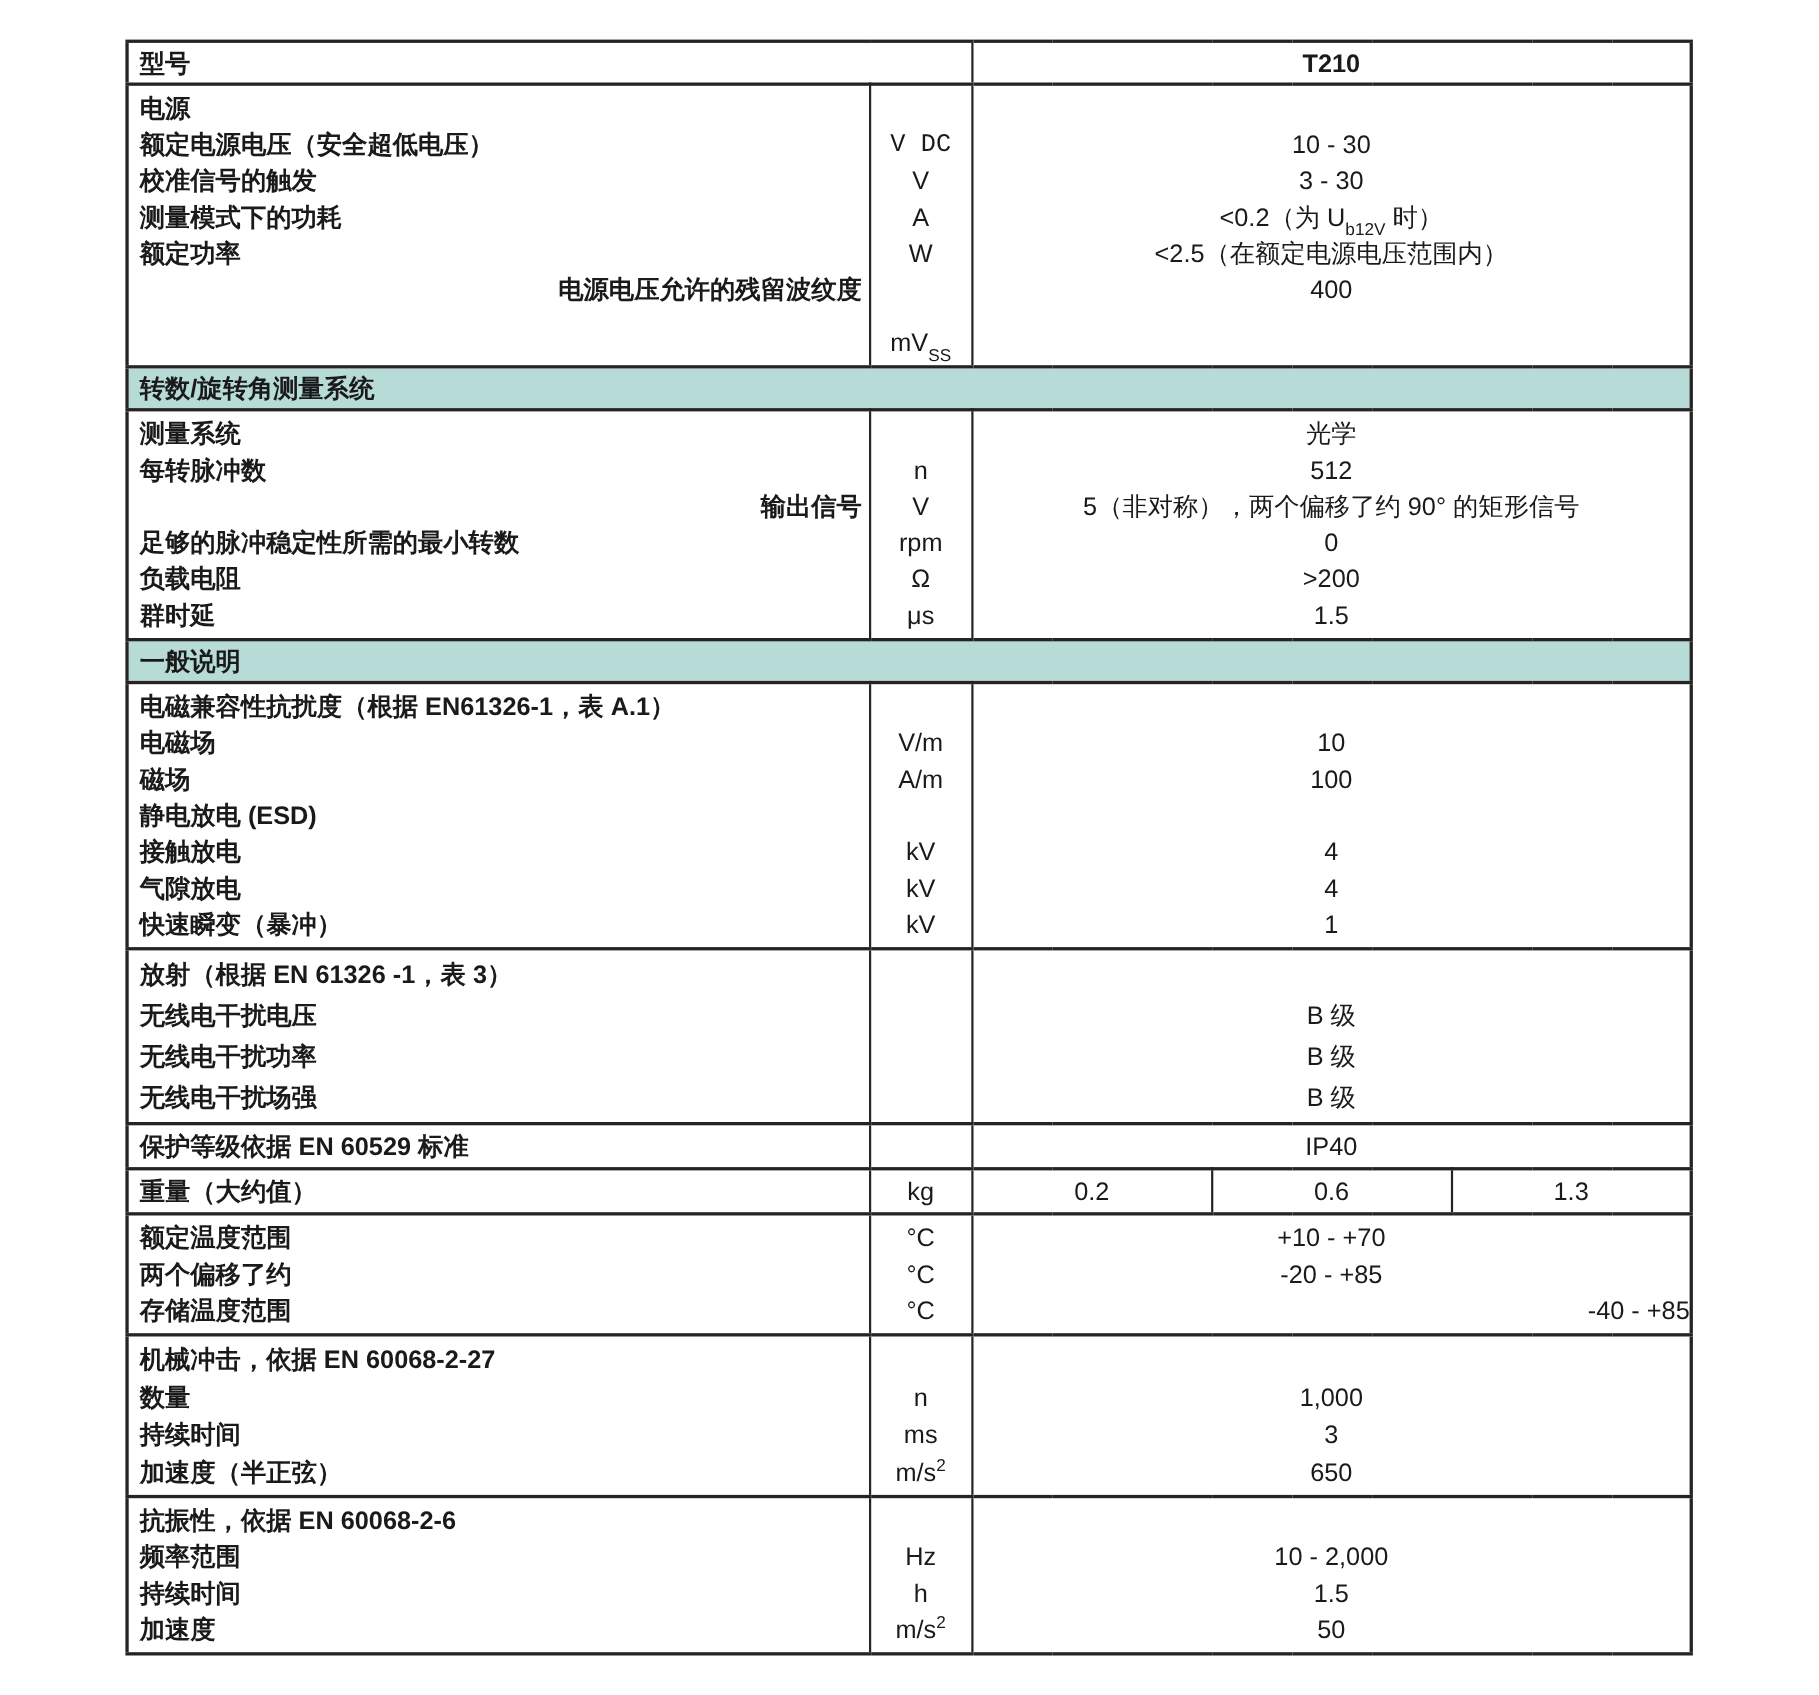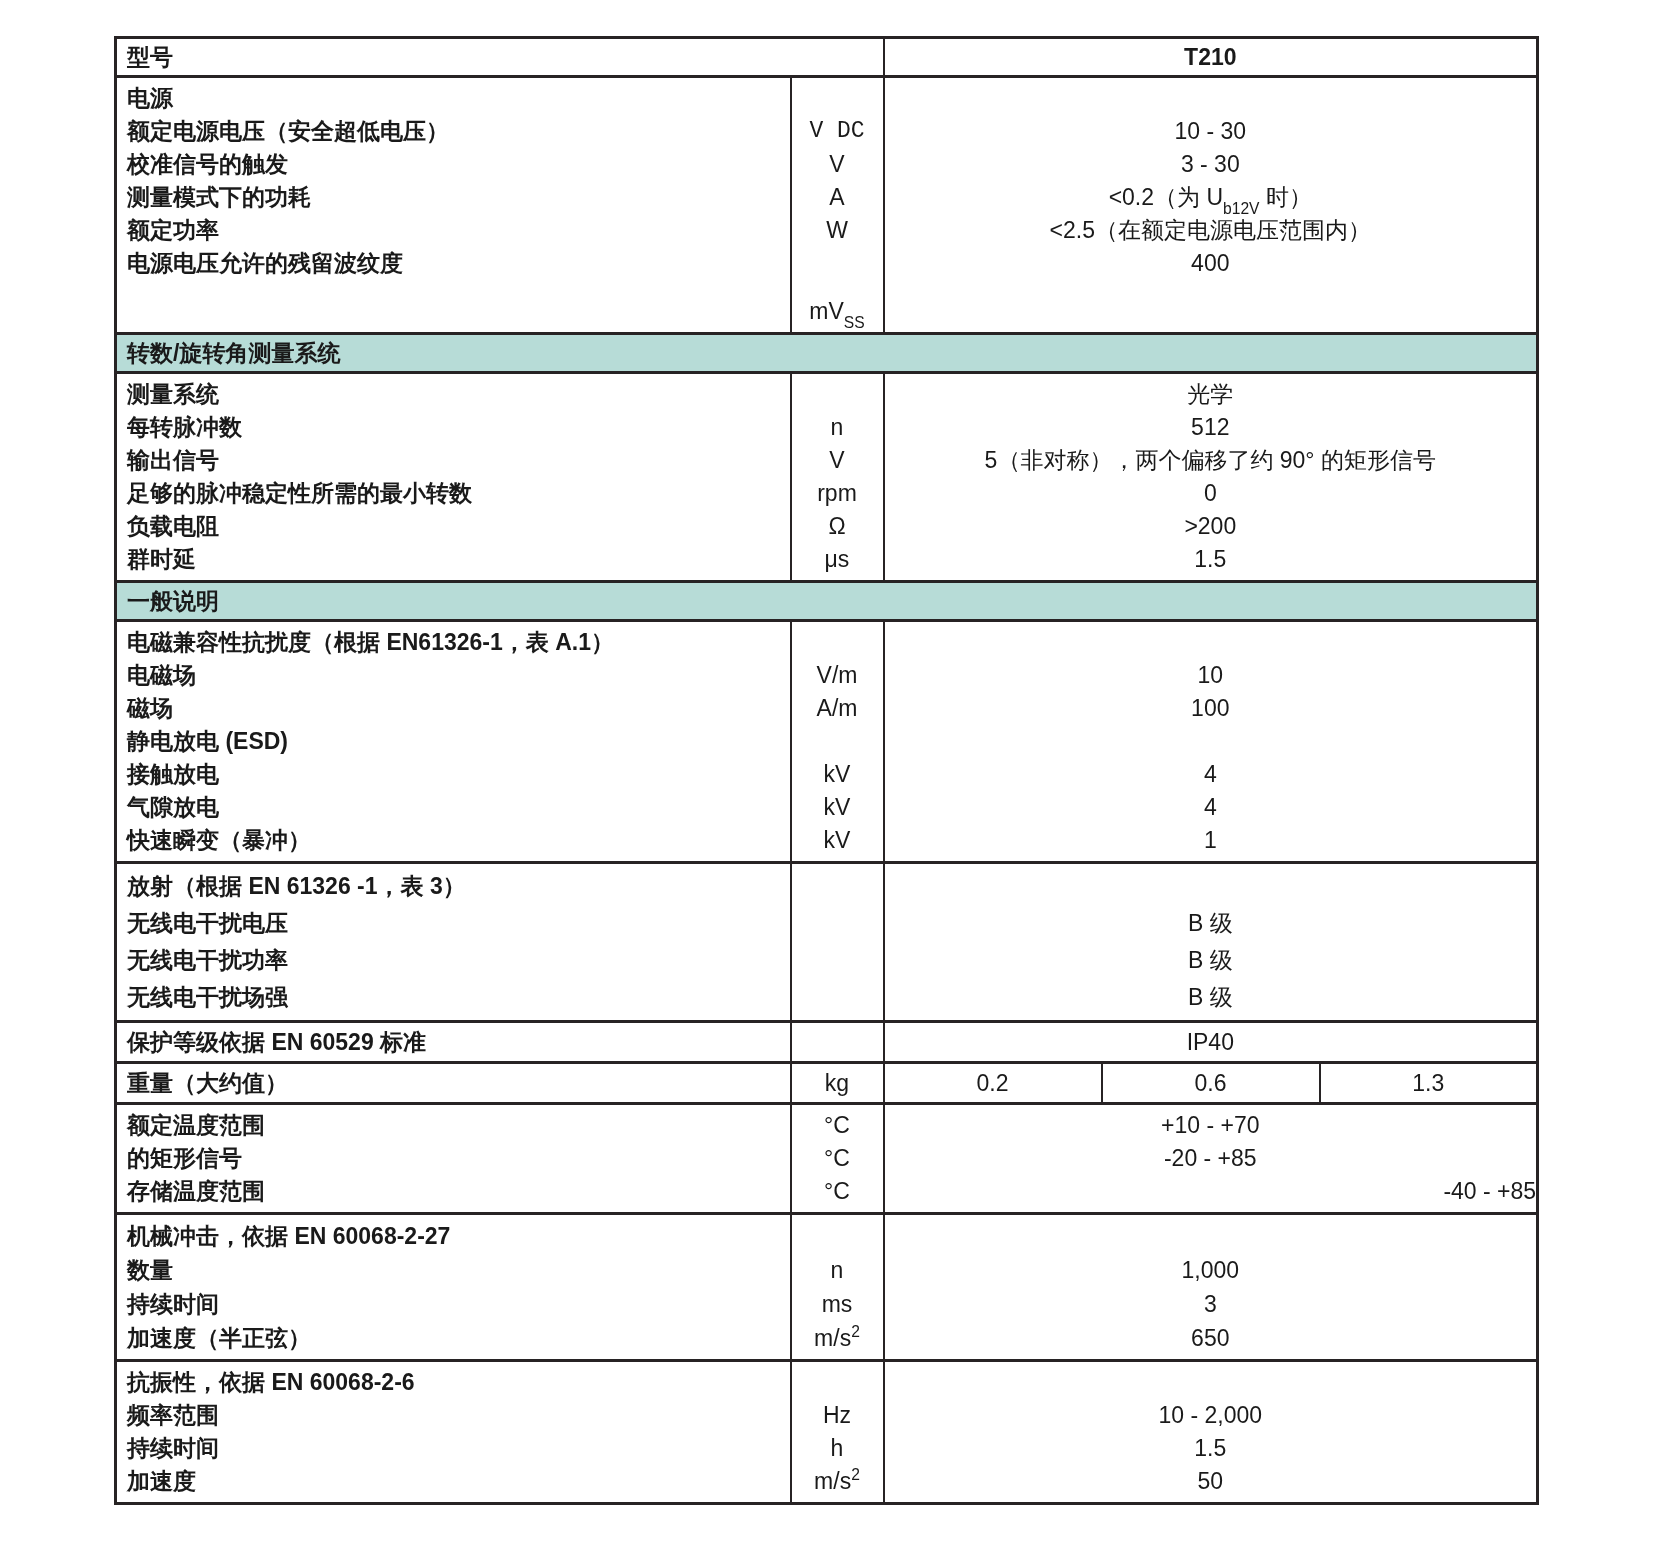--- a/index.html
+++ b/index.html
@@ -80,21 +80,21 @@
           <td class="cell-model-label" colspan="2">型号</td>
           <td class="cell-model-value" colspan="9">T210</td>
         </tr>
         <tr>
           <td class="cell-labels">
             <div class="line lbl" style="height: 33px; line-height: 33px;">电源</div>
             <div class="line lbl" style="height: 33px; line-height: 33px;">额定电源电压（安全超低电压）</div>
             <div class="line lbl" style="height: 33px; line-height: 33px;">校准信号的触发</div>
             <div class="line lbl" style="height: 33px; line-height: 33px;">测量模式下的功耗</div>
             <div class="line lbl" style="height: 33px; line-height: 33px;">额定功率</div>
-            <div class="line lbl" style="height: 33px; line-height: 33px;">电源电压允许的残留波纹度</div>
+            <div class="line lbl" style="height: 33px; line-height: 33px; text-align: right;">电源电压允许的残留波纹度</div>
           </td>
           <td class="cell-units">
             <div class="line ctr" style="height: 33px; line-height: 33px;"></div>
             <div class="line ctr" style="height: 33px; line-height: 33px; font-family: Liberation Mono, monospace;">V DC</div>
             <div class="line ctr" style="height: 33px; line-height: 33px;">V</div>
             <div class="line ctr" style="height: 33px; line-height: 33px;">A</div>
             <div class="line ctr" style="height: 33px; line-height: 33px;">W</div>
             <div class="line ctr" style="height: 33px; line-height: 33px; margin-top: 48px;"><span>mV</span><sub>SS</sub></div>
           </td>
           <td class="cell-values" colspan="9">
@@ -106,21 +106,21 @@
             <div class="line ctr" style="height: 33px; line-height: 33px;">400</div>
           </td>
         </tr>
         <tr>
           <td class="cell-section" colspan="11">转数/旋转角测量系统</td>
         </tr>
         <tr>
           <td class="cell-labels">
             <div class="line lbl" style="height: 33px; line-height: 33px;">测量系统</div>
             <div class="line lbl" style="height: 33px; line-height: 33px;">每转脉冲数</div>
-            <div class="line lbl" style="height: 33px; line-height: 33px;">输出信号</div>
+            <div class="line lbl" style="height: 33px; line-height: 33px; text-align: right;">输出信号</div>
             <div class="line lbl" style="height: 33px; line-height: 33px;">足够的脉冲稳定性所需的最小转数</div>
             <div class="line lbl" style="height: 33px; line-height: 33px;">负载电阻</div>
             <div class="line lbl" style="height: 33px; line-height: 33px;">群时延</div>
           </td>
           <td class="cell-units">
             <div class="line ctr" style="height: 33px; line-height: 33px;"></div>
             <div class="line ctr" style="height: 33px; line-height: 33px;">n</div>
             <div class="line ctr" style="height: 33px; line-height: 33px;">V</div>
             <div class="line ctr" style="height: 33px; line-height: 33px;">rpm</div>
             <div class="line ctr" style="height: 33px; line-height: 33px;">Ω</div>
@@ -195,21 +195,21 @@
         <tr>
           <td class="cell-single-label">重量（大约值）</td>
           <td class="cell-single-center">kg</td>
           <td class="cell-single-center" colspan="3">0.2</td>
           <td class="cell-single-center" colspan="3">0.6</td>
           <td class="cell-single-center" colspan="3">1.3</td>
         </tr>
         <tr>
           <td class="cell-labels">
             <div class="line lbl" style="height: 33px; line-height: 33px;">额定温度范围</div>
-            <div class="line lbl" style="height: 33px; line-height: 33px;">的矩形信号</div>
+            <div class="line lbl" style="height: 33px; line-height: 33px;">两个偏移了约</div>
             <div class="line lbl" style="height: 33px; line-height: 33px;">存储温度范围</div>
           </td>
           <td class="cell-units">
             <div class="line ctr" style="height: 33px; line-height: 33px;">°C</div>
             <div class="line ctr" style="height: 33px; line-height: 33px;">°C</div>
             <div class="line ctr" style="height: 33px; line-height: 33px;">°C</div>
           </td>
           <td class="cell-values" colspan="9">
             <div class="line ctr" style="height: 33px; line-height: 33px;">+10 - +70</div>
             <div class="line ctr" style="height: 33px; line-height: 33px;">-20 - +85</div>

